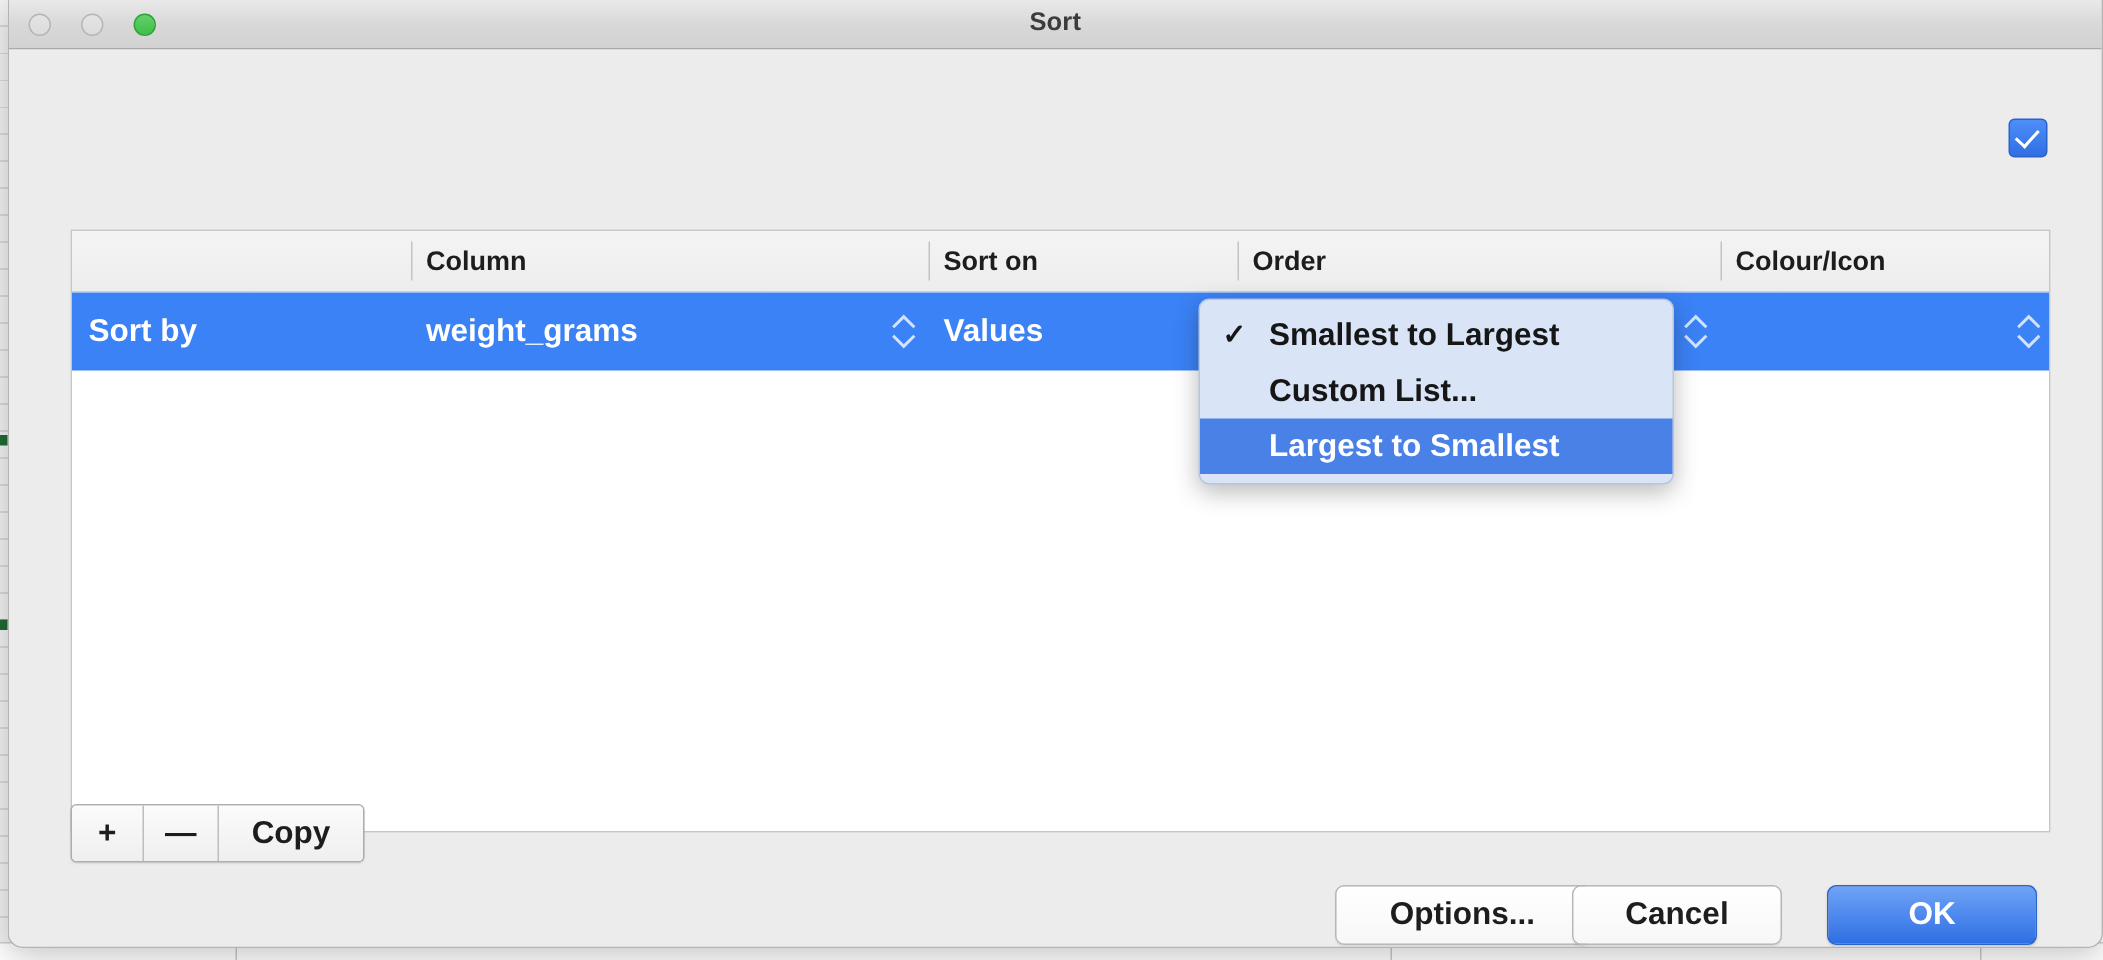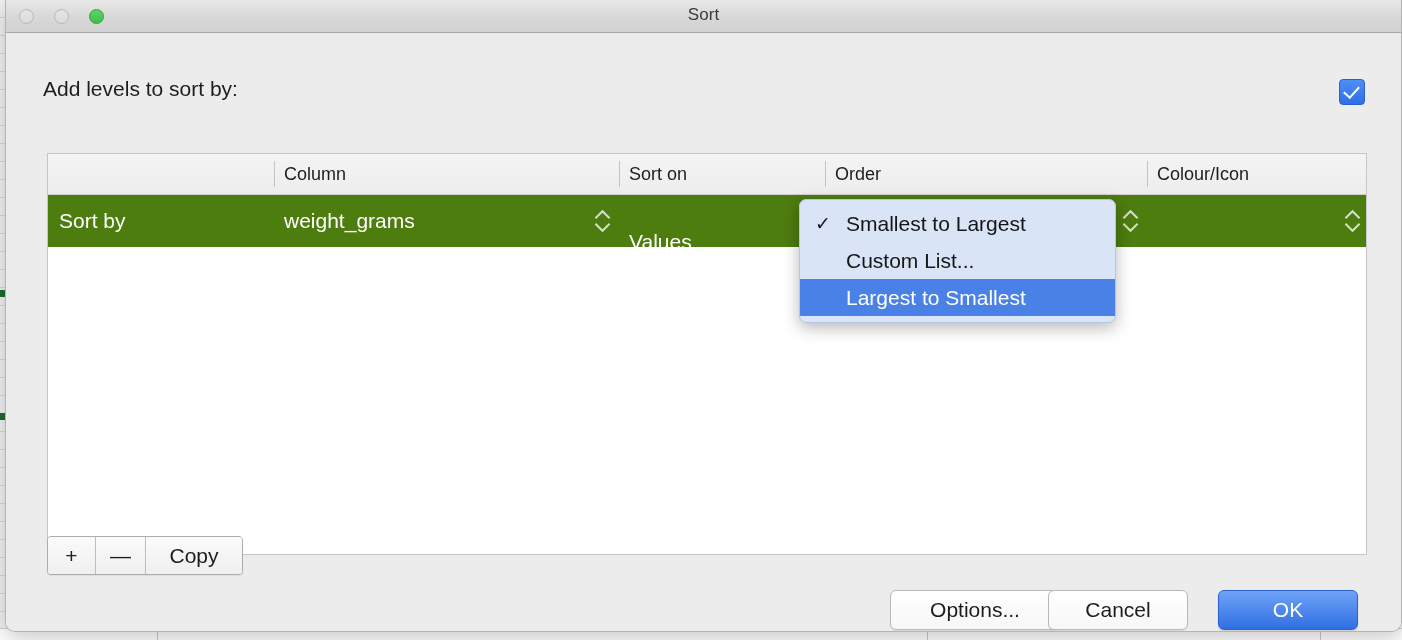--- a/index.html
+++ b/index.html
@@ -48,20 +48,21 @@
     width: 1397px;
     height: 632px;
     background: #ececec;
     border: 1px solid #b4b4b4;
     border-top: none;
     border-bottom-left-radius: 10px;
     border-bottom-right-radius: 10px;
     box-shadow: 0 6px 22px rgba(0,0,0,0.22);
     box-sizing: border-box;
     overflow: hidden;
+    font-weight: bold;
   }
 
   #titlebar {
     position: relative;
     height: 32px;
     background: linear-gradient(to bottom, #e9e9e9 0%, #d8d8d8 52%, #d2d2d2 100%);
     border-bottom: 1px solid #a9a9a9;
   }
   #titlebar .title {
     position: absolute;
@@ -178,33 +179,33 @@
 
   #table-body {
     position: relative;
     height: 324px;
     background: #ffffff;
   }
 
   #sort-row {
     position: relative;
     height: 52px;
-    background: #4d7c0f;
+    background: #3b82f6;
     color: #ffffff;
   }
   .row-cell {
     position: absolute;
     top: 14px;
     font-size: 21px;
     color: #ffffff;
     white-space: nowrap;
   }
   #cell-sortby { left: 11px; }
   #cell-column { left: 236px; }
-  #cell-sorton { left: 581px; margin-top: 21px; }
+  #cell-sorton { left: 581px; }
 
   .stepper {
     position: absolute;
     top: 14px;
     width: 16px;
     height: 24px;
     opacity: 0.85;
   }
   .stepper::before, .stepper::after {
     content: "";
@@ -326,21 +327,20 @@
   <div id="titlebar">
     <div class="traffic disabled" id="tb-close"></div>
     <div class="traffic disabled" id="tb-min"></div>
     <div class="traffic green" id="tb-zoom"></div>
     <div class="title">Sort</div>
   </div>
 
   <div id="dialog-body">
 
     <div id="heading-row">
-      <div id="add-levels-label">Add levels to sort by:</div>
       <div id="headers-check-wrap">
         <div id="headers-checkbox"></div>
       </div>
     </div>
 
     <div id="levels-table">
 
       <div id="table-header">
         <div class="col-divider" id="cd-1"></div>
         <div class="col-divider" id="cd-2"></div>

